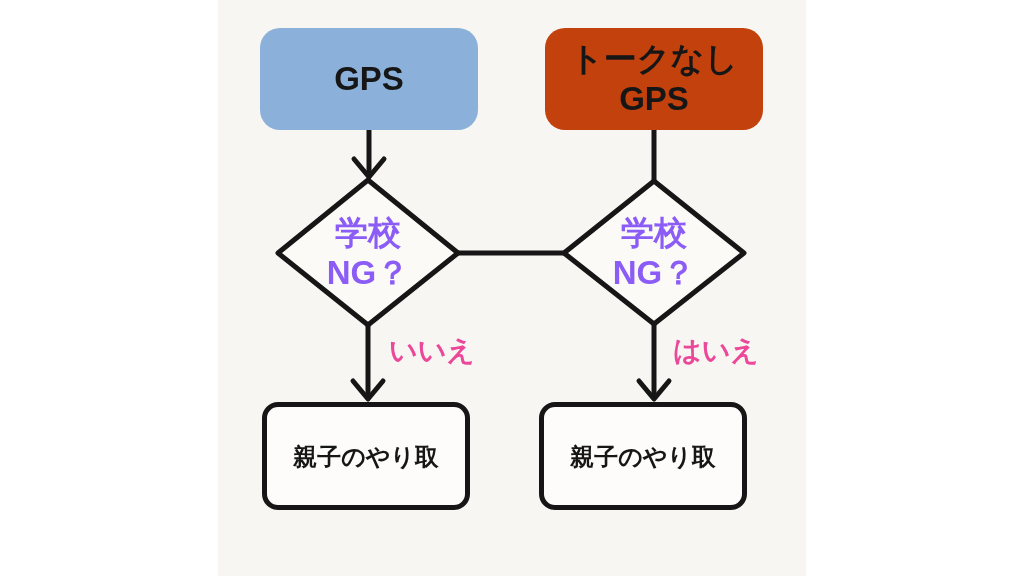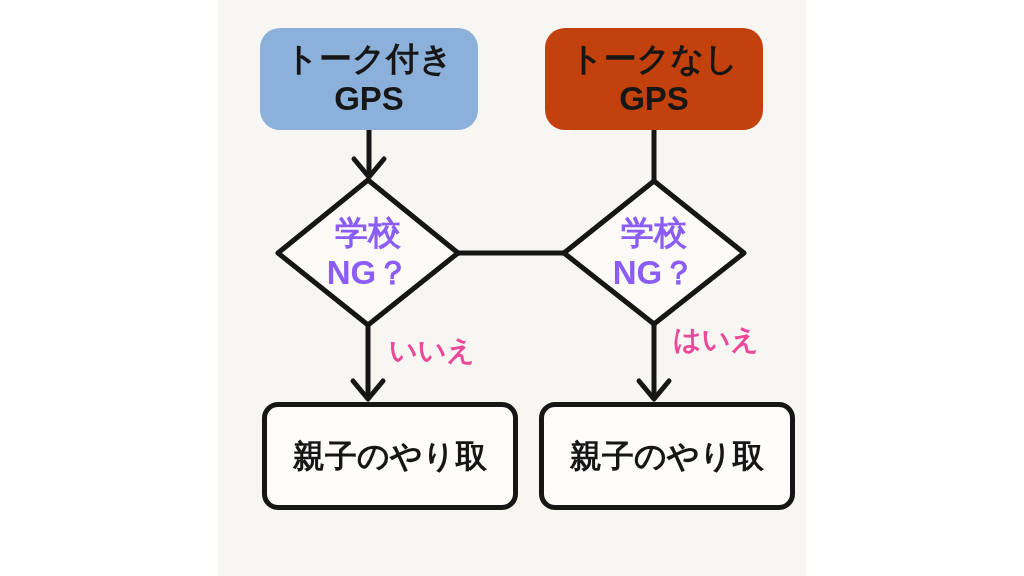--- a/index.html
+++ b/index.html
@@ -53,40 +53,40 @@
     width: 180px;
     text-align: center;
     font-weight: bold;
     color: #8b5cf6;
     font-size: 33px;
     line-height: 40px;
   }
   .decision-left-label  { left: 278px; top: 213px; }
   .decision-right-label { left: 564px; top: 213px; }
   .result {
-    width: 256px;
+    width: 208px;
     height: 108px;
     background: #fdfcfa;
     border: 5px solid #161616;
     border-radius: 16px;
-    font-size: 32px;
+    font-size: 24px;
     line-height: 41px;
   }
   .result-left  { left: 262px; top: 402px; }
   .result-right { left: 539px; top: 402px; }
   .edge-label {
     position: absolute;
     font-weight: bold;
     color: #ec4899;
     font-size: 28px;
     line-height: 28px;
     white-space: nowrap;
   }
   .edge-label-left  { left: 389px; top: 337px; }
-  .edge-label-right { left: 673px; top: 326px; }
+  .edge-label-right { left: 673px; top: 337px; }
 </style>
 </head>
 <body>
 
 <div class="stage">
 
   <div class="content-bg"></div>
 
   <svg class="edges-svg" viewBox="0 0 1024 576" fill="none" stroke="#161616" stroke-width="5" stroke-linecap="round" stroke-linejoin="round">
 
@@ -102,21 +102,20 @@
     <line x1="458" y1="253" x2="564" y2="253"></line>
 
     <line x1="368" y1="325" x2="368" y2="395"></line>
     <polyline points="353,381 368,399 383,381"></polyline>
 
     <line x1="654" y1="324" x2="654" y2="395"></line>
     <polyline points="639,381 654,399 669,381"></polyline>
   </svg>
 
   <div class="node terminal terminal-left" style="background-color: rgb(139, 177, 218);">
-    <span>トーク付き</span>
     <span>GPS</span>
   </div>
 
   <div class="node terminal terminal-right" style="background-color: #c2410c;">
     <span>トークなし</span>
     <span>GPS</span>
   </div>
 
   <div class="decision-label decision-left-label">
     <div>学校</div>

